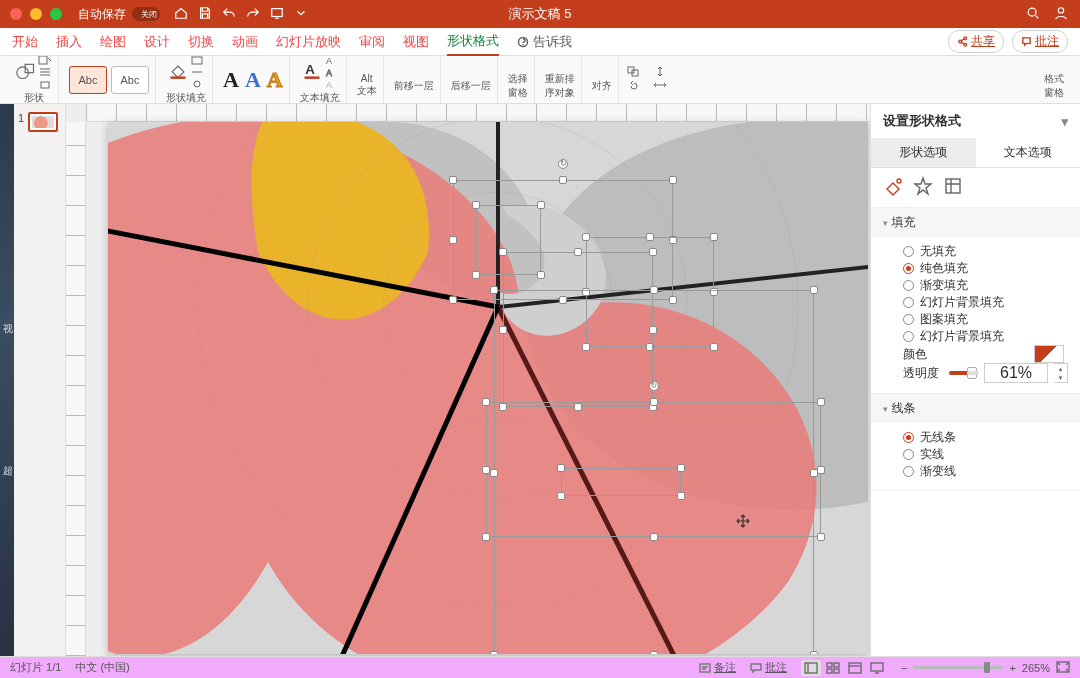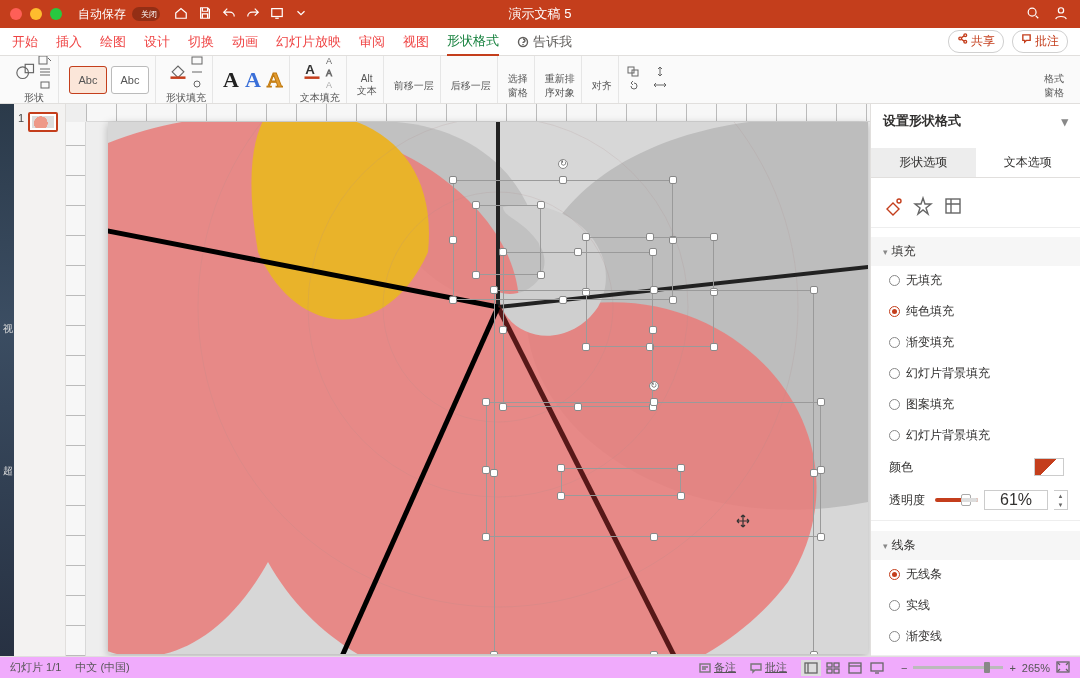--- a/index.html
+++ b/index.html
@@ -18,21 +18,21 @@
 .titlebar-right { margin-left: auto; display: flex; gap: 14px; padding-right: 12px; }
 .titlebar-right svg { stroke: #fff; }
 
 
 .tabs { height: 28px; background: #fff; border-bottom: 1px solid #e1dfdd; display: flex; align-items: center; font-size: 13px; padding: 0 12px; gap: 18px; position: relative; }
 .tab { color: #ef4444; cursor: pointer; padding: 4px 0; }
 .tab.active { color: #15803d; border-bottom: 2px solid #c43e1c; }
 .tell-me { display: flex; align-items: center; gap: 4px; color: #605e5c; }
 .tell-me svg { width: 12px; height: 12px; fill: none; stroke: #605e5c; stroke-width: 1.4; }
 .tabs-right { margin-left: auto; display: flex; gap: 8px; }
-.share-btn, .comments-btn { font-size: 12px; padding: 2px 8px; border: 1px solid #d0d0d0; border-radius: 11px; color: #c43e1c; cursor: pointer; display: flex; align-items: flex-start; gap: 3px; }
+.share-btn, .comments-btn { font-size: 12px; padding: 2px 8px; border: 1px solid #d0d0d0; border-radius: 11px; color: #c43e1c; cursor: pointer; display: flex; align-items: center; gap: 3px; text-decoration: underline; }
 .share-btn svg, .comments-btn svg { width: 11px; height: 11px; fill: none; stroke: #c43e1c; stroke-width: 1.5; }
 
 
 .ribbon { height: 48px; background: #fafafa; border-bottom: 1px solid #e1dfdd; display: flex; align-items: center; padding: 0 10px; gap: 4px; font-size: 10px; color: #555; }
 .rb-group { display: flex; flex-direction: column; align-items: center; gap: 1px; padding: 0 6px; border-right: 1px solid #e6e6e6; height: 100%; justify-content: center; }
 .rb-group.noborder { border-right: none; }
 .rb-icon { display: flex; align-items: center; gap: 2px; }
 .rb-icon svg { width: 20px; height: 20px; }
 .rb-stack { display: flex; flex-direction: column; gap: 1px; }
 .rb-stack svg { width: 14px; height: 11px; }
@@ -73,32 +73,32 @@
 .hN { top: -5px; left: calc(50% - 4px); } .hS { bottom: -5px; left: calc(50% - 4px); }
 .hW { left: -5px; top: calc(50% - 4px); } .hE { right: -5px; top: calc(50% - 4px); }
 .hNW { top: -5px; left: -5px; } .hNE { top: -5px; right: -5px; }
 .hSW { bottom: -5px; left: -5px; } .hSE { bottom: -5px; right: -5px; }
 .rot { position: absolute; top: -22px; left: calc(50% - 5px); width: 10px; height: 10px; border: 1px solid #888; border-radius: 50%; background: #fff; }
 .rot::before { content: "↻"; font-size: 8px; position: absolute; top: -1px; left: 1px; color: #666; }
 .cursor-move { position: absolute; width: 14px; height: 14px; }
 .cursor-move svg { width: 14px; height: 14px; stroke: #333; fill: none; stroke-width: 1.2; }
 
 
-.fpane { width: 210px; background: #fff; border-left: 1px solid #e1dfdd; display: flex; flex-direction: column; font-size: 12px; color: #323130; justify-content: space-between; }
+.fpane { width: 210px; background: #fff; border-left: 1px solid #e1dfdd; display: flex; flex-direction: column; font-size: 12px; color: #323130; }
 .fpane-title { padding: 8px 12px; font-size: 13px; font-weight: 600; display: flex; justify-content: space-between; align-items: center; }
 .fpane-tabs { display: flex; border-bottom: 1px solid #e1dfdd; }
 .fpane-tab { flex: 1; text-align: center; padding: 6px 0; font-size: 12px; cursor: pointer; }
 .fpane-tab.active { background: #ededed; }
 .fpane-icons { display: flex; gap: 10px; padding: 8px 12px; border-bottom: 1px solid #eee; }
 .fpane-icons svg { width: 20px; height: 20px; fill: none; stroke: #666; stroke-width: 1.4; }
 .fpane-icons .active svg { stroke: #c43e1c; }
 .fpane-section { border-bottom: 1px solid #eee; }
 .fp-head { padding: 6px 12px; background: #f6f6f6; display: flex; align-items: center; gap: 4px; cursor: pointer; }
 .fp-head::before { content: "▾"; font-size: 9px; color: #888; }
-.fp-body { padding: 6px 12px 10px 18px; display: flex; flex-direction: column; gap: 14px; }
+.fp-body { padding: 6px 12px 10px 32px; display: flex; flex-direction: column; gap: 0; }
 .radio { display: flex; align-items: center; gap: 6px; cursor: pointer; }
 .radio .dot { width: 11px; height: 11px; border: 1px solid #888; border-radius: 50%; display: flex; align-items: center; justify-content: center; }
 .radio.checked .dot::after { content: ""; width: 5px; height: 5px; background: #c43e1c; border-radius: 50%; }
 .radio.checked .dot { border-color: #c43e1c; }
 .color-row { display: flex; justify-content: space-between; align-items: center; padding-right: 4px; }
 .color-swatch { width: 30px; height: 18px; border: 1px solid #ccc; background: linear-gradient(135deg, #c43e1c 50%, #fff 50%); }
 .opacity-row { display: flex; align-items: center; gap: 6px; }
 .slider { flex: 1; height: 4px; background: #c43e1c; border-radius: 2px; position: relative; }
 .slider::after { content: ""; position: absolute; left: 61%; right: 0; top: 0; bottom: 0; background: #ddd; border-radius: 2px; }
 .slider-thumb { position: absolute; left: 61%; top: -4px; width: 10px; height: 12px; background: #fff; border: 1px solid #aaa; border-radius: 2px; }

